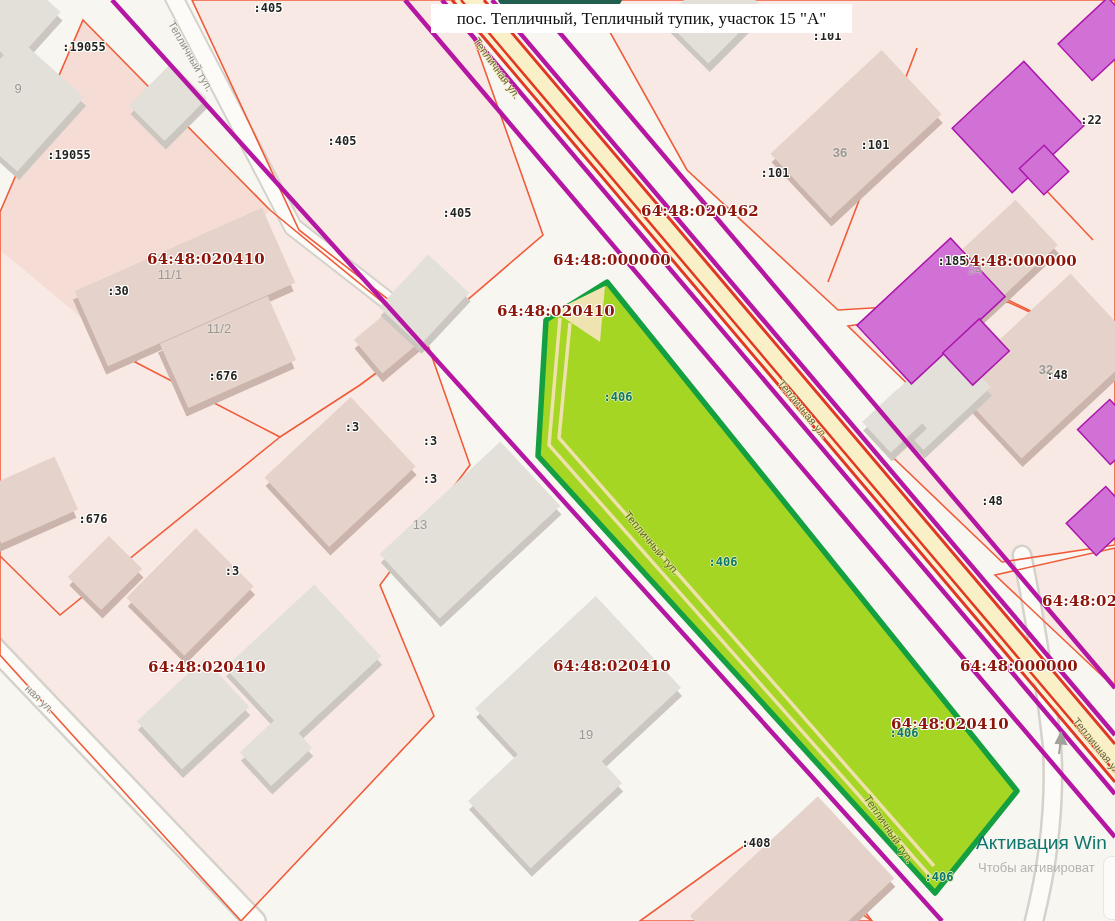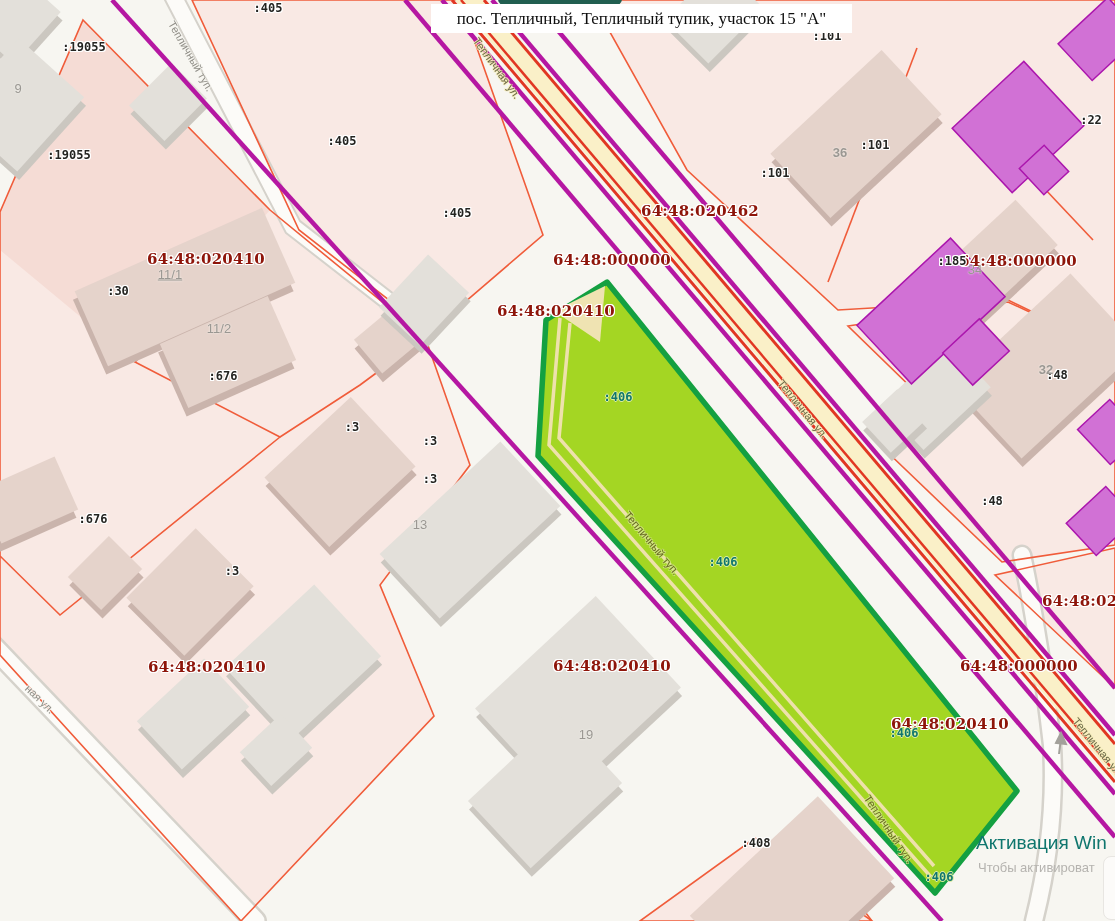--- a/index.html
+++ b/index.html
@@ -192,21 +192,21 @@
       <div class="lb lb-p" style="left: 232px; top: 571px; transform: translate(-50%, -50%);">:3</div>
       <div class="lb lb-p" style="left: 827px; top: 36px; transform: translate(-50%, -50%);">:101</div>
       <div class="lb lb-p" style="left: 875px; top: 145px; transform: translate(-50%, -50%);">:101</div>
       <div class="lb lb-p" style="left: 775px; top: 173px; transform: translate(-50%, -50%);">:101</div>
       <div class="lb lb-p" style="left: 1091px; top: 120px; transform: translate(-50%, -50%);">:22</div>
       <div class="lb lb-p" style="left: 952px; top: 261px; transform: translate(-50%, -50%);">:185</div>
       <div class="lb lb-p" style="left: 1057px; top: 375px; transform: translate(-50%, -50%);">:48</div>
       <div class="lb lb-p" style="left: 992px; top: 501px; transform: translate(-50%, -50%);">:48</div>
       <div class="lb lb-p" style="left: 756px; top: 843px; transform: translate(-50%, -50%);">:408</div>
       <div class="lb lb-b" style="left: 18px; top: 88px; transform: translate(-50%, -50%);">9</div>
-      <div class="lb lb-b" style="left: 170px; top: 274px; transform: translate(-50%, -50%); text-decoration: underline;">11/1</div>
+      <div class="lb lb-b" style="left: 170px; top: 274px; transform: translate(-50%, -50%);">11/1</div>
       <div class="lb lb-b" style="left: 219px; top: 328px; transform: translate(-50%, -50%);">11/2</div>
       <div class="lb lb-b" style="left: 420px; top: 524px; transform: translate(-50%, -50%);">13</div>
       <div class="lb lb-b" style="left: 586px; top: 734px; transform: translate(-50%, -50%);">19</div>
       <div class="lb lb-b" style="left: 840px; top: 152px; transform: translate(-50%, -50%); font-weight: bold;">36</div>
       <div class="lb lb-b" style="left: 975px; top: 269px; transform: translate(-50%, -50%);">34</div>
       <div class="lb lb-b" style="left: 1046px; top: 369px; transform: translate(-50%, -50%); font-weight: bold;">32</div>
       <div class="lb lb-s" style="left: 497px; top: 68px; transform: translate(-50%, -50%) rotate(54deg);">Тепличная ул.</div>
       <div class="lb lb-s" style="left: 803px; top: 409px; transform: translate(-50%, -50%) rotate(51deg);">Тепличная ул.</div>
       <div class="lb lb-s" style="left: 1098px; top: 747px; transform: translate(-50%, -50%) rotate(51deg);">Тепличная ул.</div>
       <div class="lb lb-sw" style="left: 191px; top: 56px; transform: translate(-50%, -50%) rotate(60deg);">Тепличный туп.</div>

